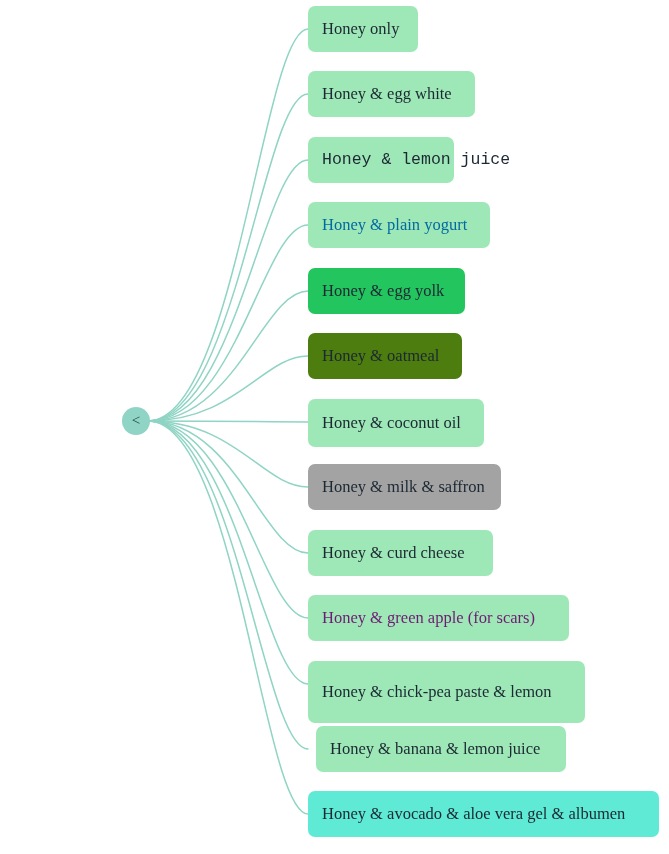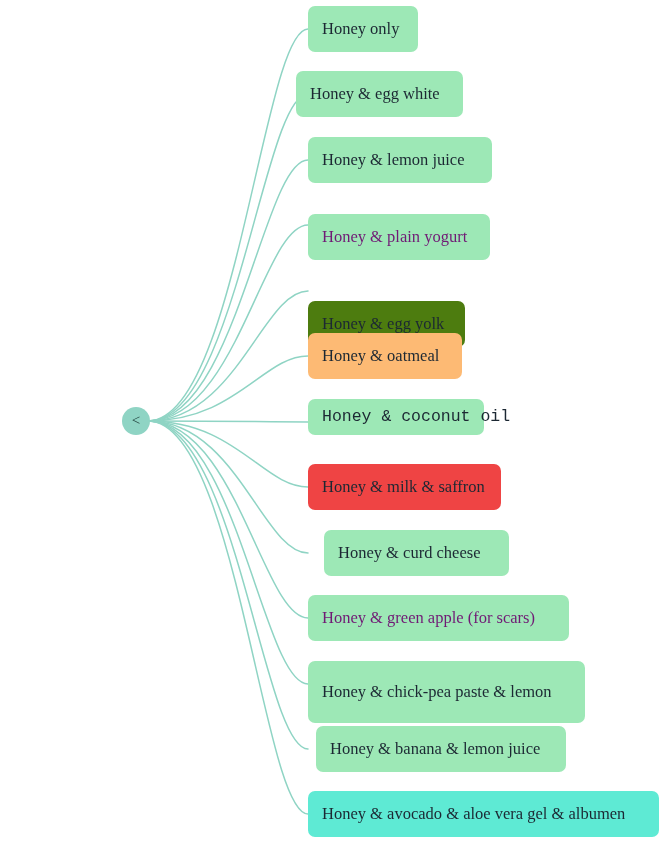--- a/index.html
+++ b/index.html
@@ -97,42 +97,42 @@
 
 
   <div class="toggle-circle" id="toggle-node" style="left: 122px; top: 407px; width: 28px; height: 28px; background: rgb(143, 212, 196);">
     <span class="toggle-glyph">&lt;</span>
   </div>
 
   <div id="children-layer">
       <div class="node node-child" style="left: 308px; top: 6px; width: 110px; height: 46px; background: rgb(157, 232, 182); color: rgb(28, 40, 51);">
         <span class="node-label">Honey only</span>
       </div>
-      <div class="node node-child" style="left: 296px; top: 71px; width: 167px; height: 46px; background: rgb(157, 232, 182); color: rgb(28, 40, 51);">
+      <div class="node node-child" style="left: 308px; top: 71px; width: 167px; height: 46px; background: rgb(157, 232, 182); color: rgb(28, 40, 51);">
         <span class="node-label">Honey &amp; egg white</span>
       </div>
-      <div class="node node-child" style="left: 308px; top: 137px; width: 184px; height: 46px; background: rgb(157, 232, 182); color: rgb(28, 40, 51);">
+      <div class="node node-child" style="left: 308px; top: 137px; width: 146px; height: 46px; background: rgb(157, 232, 182); color: rgb(28, 40, 51); font-family: Liberation Mono, monospace;">
         <span class="node-label">Honey &amp; lemon juice</span>
       </div>
-      <div class="node node-child" style="left: 308px; top: 214px; width: 182px; height: 46px; background: rgb(157, 232, 182); color: #701a75;">
+      <div class="node node-child" style="left: 308px; top: 202px; width: 182px; height: 46px; background: rgb(157, 232, 182); color: #0369a1;">
         <span class="node-label">Honey &amp; plain yogurt</span>
       </div>
-      <div class="node node-child" style="left: 308px; top: 268px; width: 157px; height: 46px; background: #4d7c0f; color: rgb(28, 40, 51); margin-top: 33px;">
+      <div class="node node-child" style="left: 308px; top: 268px; width: 157px; height: 46px; background: #22c55e; color: rgb(28, 40, 51);">
         <span class="node-label">Honey &amp; egg yolk</span>
       </div>
-      <div class="node node-child" style="left: 308px; top: 333px; width: 154px; height: 46px; background: #fdba74; color: rgb(28, 40, 51);">
+      <div class="node node-child" style="left: 308px; top: 333px; width: 154px; height: 46px; background: #4d7c0f; color: rgb(28, 40, 51);">
         <span class="node-label">Honey &amp; oatmeal</span>
       </div>
-      <div class="node node-child" style="left: 308px; top: 399px; width: 176px; height: 36px; background: rgb(157, 232, 182); color: rgb(28, 40, 51); font-family: Liberation Mono, monospace;">
+      <div class="node node-child" style="left: 308px; top: 399px; width: 176px; height: 48px; background: rgb(157, 232, 182); color: rgb(28, 40, 51);">
         <span class="node-label">Honey &amp; coconut oil</span>
       </div>
-      <div class="node node-child" style="left: 308px; top: 464px; width: 193px; height: 46px; background: #ef4444; color: rgb(28, 40, 51);">
+      <div class="node node-child" style="left: 308px; top: 464px; width: 193px; height: 46px; background: #a3a3a3; color: rgb(28, 40, 51);">
         <span class="node-label">Honey &amp; milk &amp; saffron</span>
       </div>
-      <div class="node node-child" style="left: 324px; top: 530px; width: 185px; height: 46px; background: rgb(157, 232, 182); color: rgb(28, 40, 51);">
+      <div class="node node-child" style="left: 308px; top: 530px; width: 185px; height: 46px; background: rgb(157, 232, 182); color: rgb(28, 40, 51);">
         <span class="node-label">Honey &amp; curd cheese</span>
       </div>
       <div class="node node-child" style="left: 308px; top: 595px; width: 261px; height: 46px; background: rgb(157, 232, 182); color: #701a75;">
         <span class="node-label">Honey &amp; green apple (for scars)</span>
       </div>
       <div class="node node-child" style="left: 308px; top: 661px; width: 277px; height: 62px; background: rgb(157, 232, 182); color: rgb(28, 40, 51);">
         <span class="node-label">Honey &amp; chick-pea paste &amp; lemon</span>
       </div>
       <div class="node node-child" style="left: 308px; top: 726px; width: 250px; height: 46px; background: rgb(157, 232, 182); color: rgb(28, 40, 51); margin-left: 8px;">
         <span class="node-label">Honey &amp; banana &amp; lemon juice</span>

